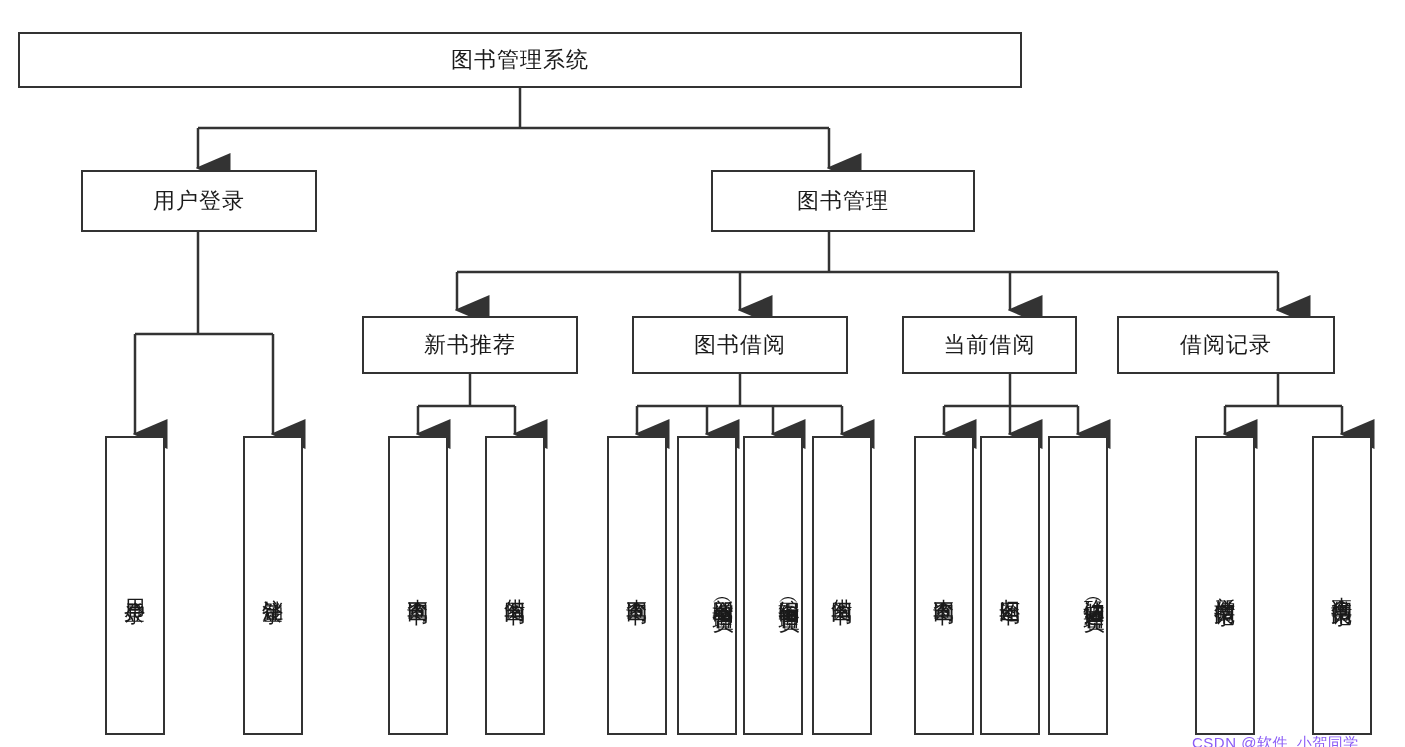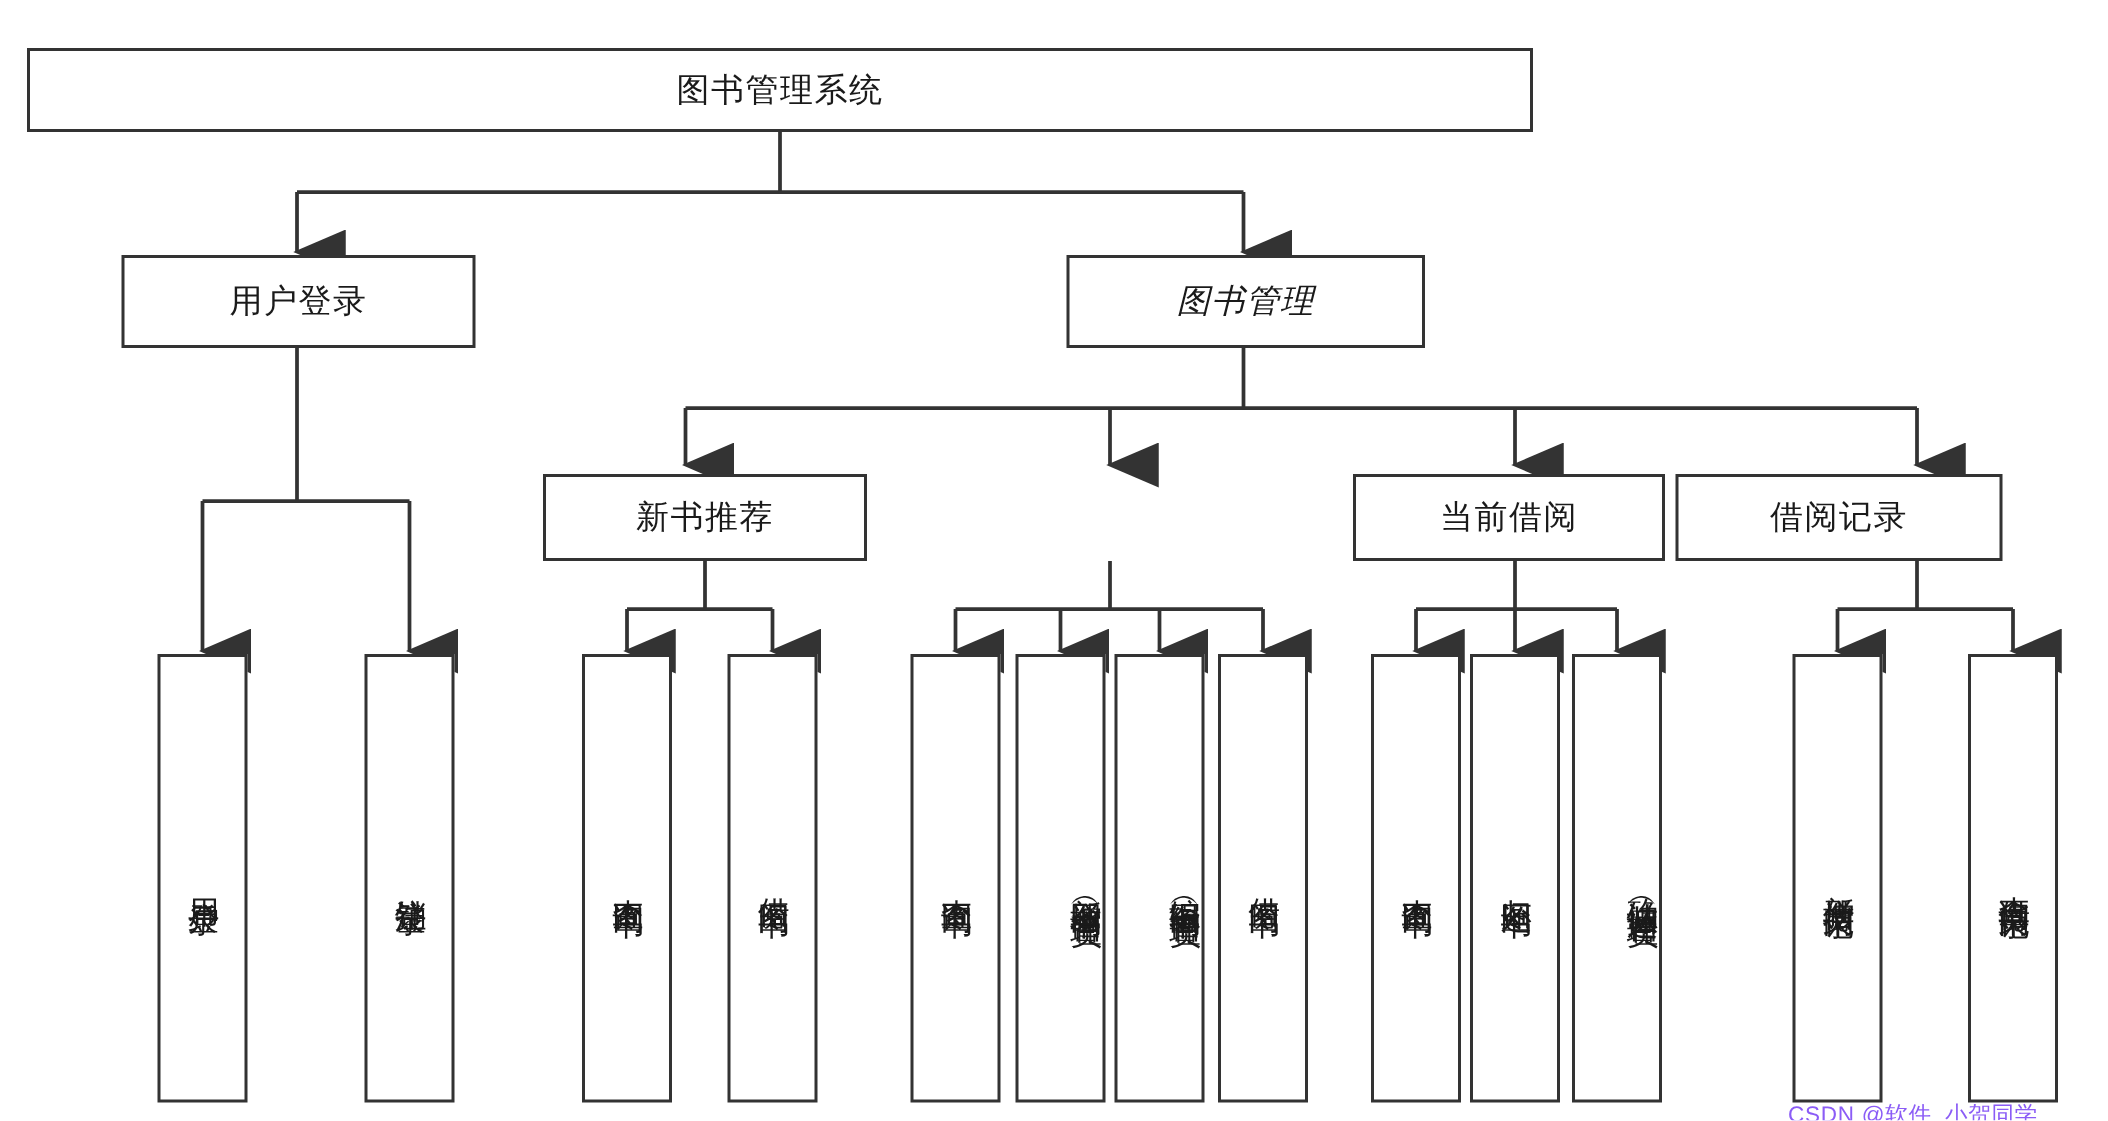--- a/index.html
+++ b/index.html
@@ -139,28 +139,31 @@
     <path d="M 1342 420 L 1342 434" stroke="#333333" stroke-width="2.5" fill="none" marker-end="url(#arrow)"></path>
   </svg>
 
   <div class="node horiz" style="left:18px; top:12px; width:1004px; height:56px;margin-top:20px;">
     <span class="node-label">图书管理系统</span>
   </div>
 
   <div class="node horiz" style="left:81px; top:170px; width:236px; height:62px;">
     <span class="node-label">用户登录</span>
   </div>
-  <div class="node horiz" style="left:711px; top:170px; width:239px; height:62px;font-style:italic;">
+  <div class="node horiz" style="left:711px; top:170px; width:264px; height:62px;">
     <span class="node-label">图书管理</span>
   </div>
 
   <div class="node horiz" style="left:362px; top:316px; width:216px; height:58px;align-items:center;">
     <span class="node-label">新书推荐</span>
   </div>
-  <div class="node horiz" style="left:902px; top:316px; width:208px; height:58px;">
+  <div class="node horiz" style="left:632px; top:316px; width:216px; height:58px;">
+    <span class="node-label">图书借阅</span>
+  </div>
+  <div class="node horiz" style="left:902px; top:316px; width:175px; height:58px;">
     <span class="node-label">当前借阅</span>
   </div>
   <div class="node horiz" style="left:1117px; top:316px; width:218px; height:58px;">
     <span class="node-label">借阅记录</span>
   </div>
 
   <div class="node vert mid" style="left:105px; top:436px; width:60px; height:299px;">
     <span class="node-label">用户登录</span>
   </div>
   <div class="node vert mid" style="left:243px; top:436px; width:60px; height:299px;">

